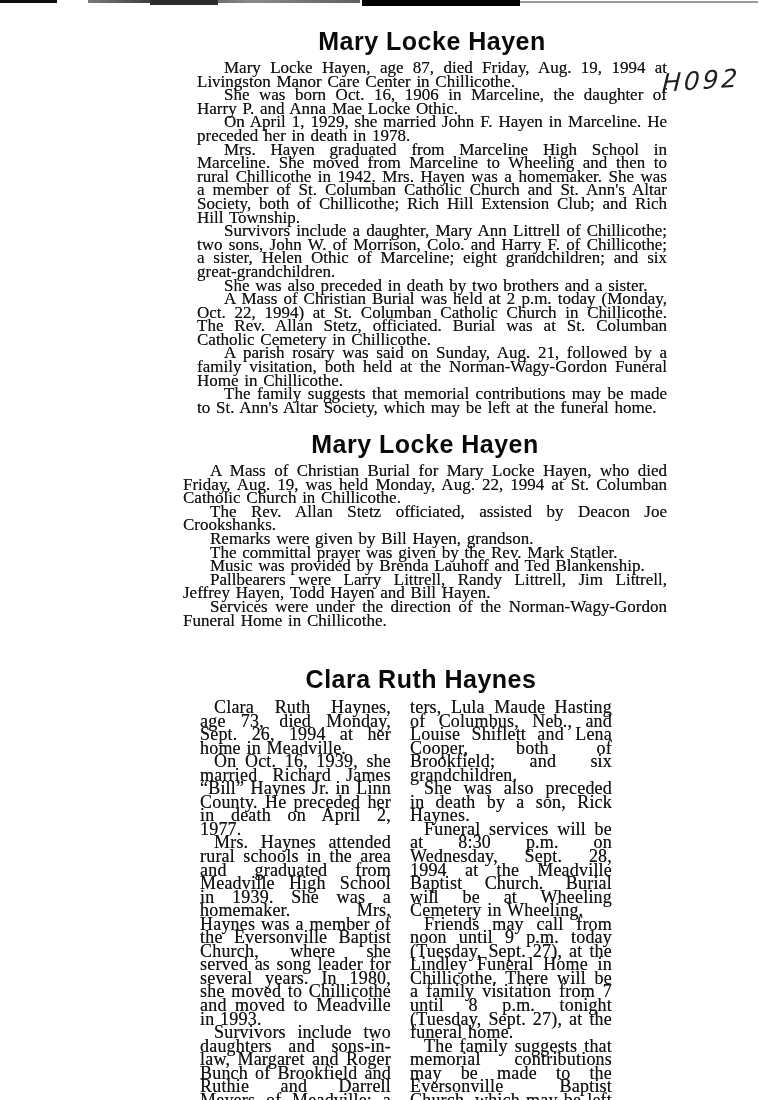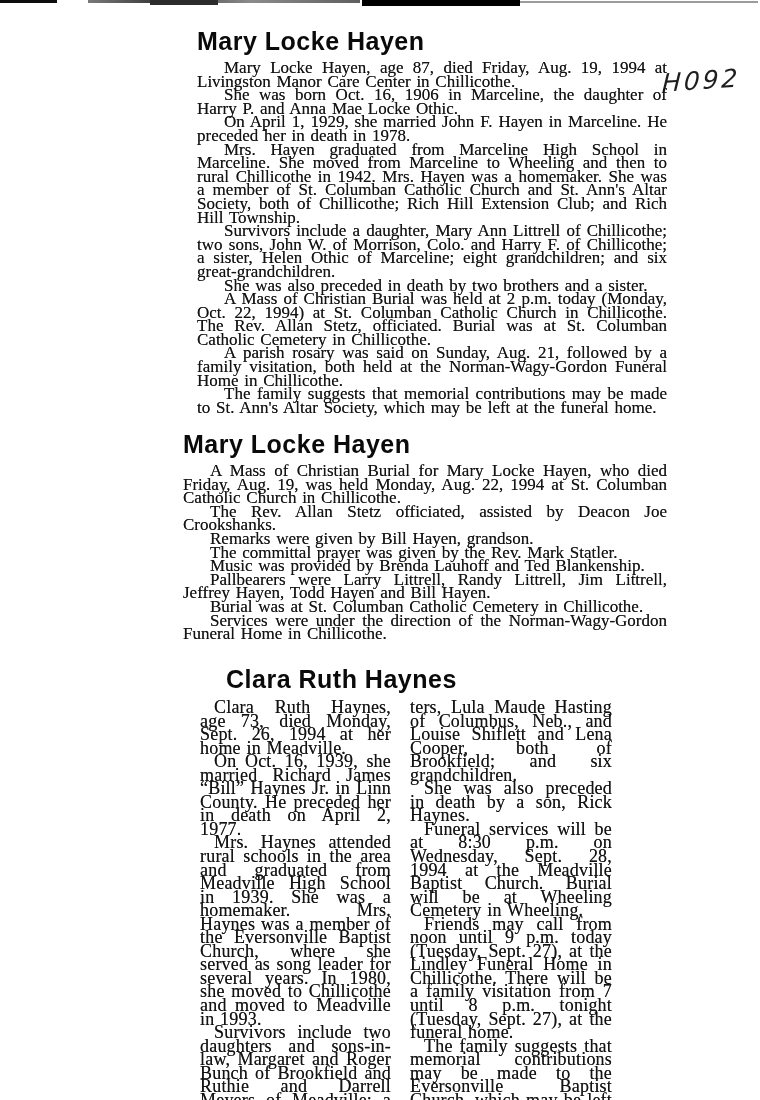--- a/index.html
+++ b/index.html
@@ -35,39 +35,39 @@
     transform: rotate(-4deg) skewX(-7deg);
   }
 
   .obit { position: absolute; }
   .obit h1 {
     font-family: "Liberation Sans", sans-serif;
     font-weight: bold;
     font-size: 25px;
     line-height: 26px;
     letter-spacing: 0.5px;
-    text-align: left;
+    text-align: center;
     margin: 0 0 7px 0;
     color: #0a0a0a;
   }
   .obit p {
     margin: 0;
     font-size: 17px;
     line-height: 13.6px;
     text-align: justify;
     text-indent: 27px;
     word-spacing: 1.5px;
     text-shadow: 0 0 0.4px rgba(12,12,12,0.65);
   }
 
   #obit1 { left: 197px; top: 28px;  width: 470px; }
   #obit2 { left: 183px; top: 431px; width: 484px; }
 
   #obit3 { left: 200px; top: 666px; width: 412px; }
-  #obit3 h1 { position: relative; left: 26px; }
+  #obit3 h1 { position: relative; left: 15px; }
   #obit3 .cols { display: flex; gap: 19px; margin-top: 9px; }
   #obit3 .col-l { width: 191px; }
   #obit3 .col-r { width: 202px; }
   #obit3 p {
     font-size: 18px;
     line-height: 13.55px;
     text-indent: 14px;
     word-spacing: 1px;
     letter-spacing: 0.2px;
   }
@@ -110,21 +110,20 @@
   </section>
 
   <section class="obit" id="obit2">
     <h1>Mary Locke Hayen</h1>
     <p>A Mass of Christian Burial for Mary Locke Hayen, who died Friday, Aug. 19, was held Monday, Aug. 22, 1994 at St. Columban Catholic Church in Chillicothe.</p>
     <p>The Rev. Allan Stetz officiated, assisted by Deacon Joe Crookshanks.</p>
     <p>Remarks were given by Bill Hayen, grandson.</p>
     <p>The committal prayer was given by the Rev. Mark Statler.</p>
     <p>Music was provided by Brenda Lauhoff and Ted Blankenship.</p>
     <p>Pallbearers were Larry Littrell, Randy Littrell, Jim Littrell, Jeffrey Hayen, Todd Hayen and Bill Hayen.</p>
-    <p>Burial was at St. Columban Catholic Cemetery in Chillicothe.</p>
     <p>Services were under the direction of the Norman-Wagy-Gordon Funeral Home in Chillicothe.</p>
   </section>
 
   <section class="obit" id="obit3">
     <h1>Clara Ruth Haynes</h1>
     <div class="cols">
       <div class="col-l">
         <p>Clara Ruth Haynes, age 73, died Monday, Sept. 26, 1994 at her home in Meadville.</p>
         <p>On Oct. 16, 1939, she married Richard James “Bill” Haynes Jr. in Linn County. He preceded her in death on April 2, 1977.</p>
         <p>Mrs. Haynes attended rural schools in the area and graduated from Meadville High School in 1939. She was a homemaker. Mrs. Haynes was a member of the Eversonville Baptist Church, where she served as song leader for several years. In 1980, she moved to Chillicothe and moved to Meadville in 1993.</p>

